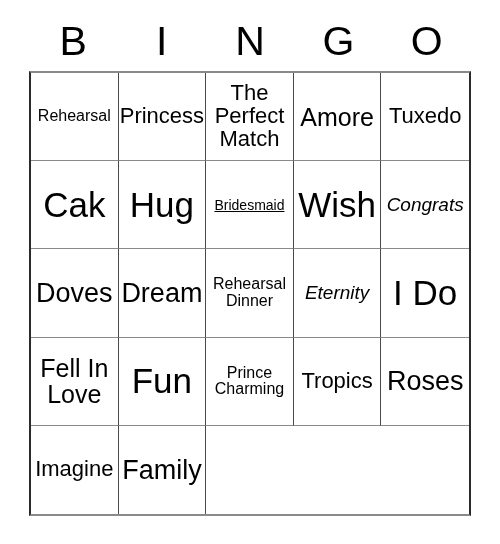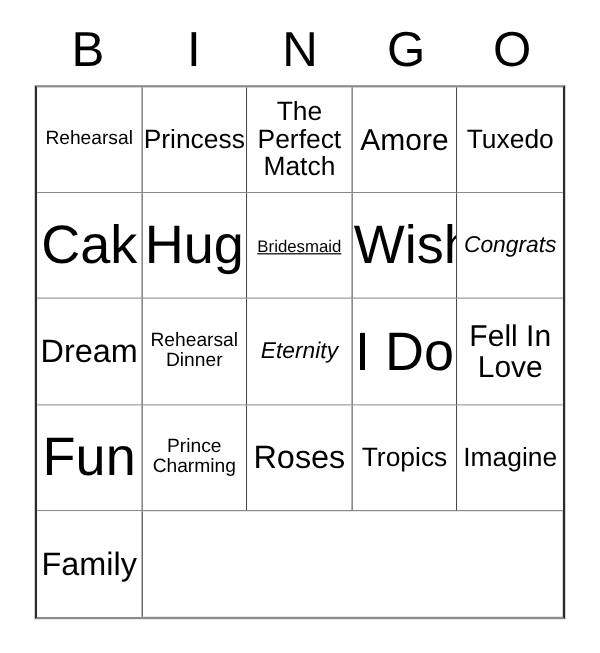--- a/index.html
+++ b/index.html
@@ -88,21 +88,21 @@
   }
 
   
   .sz-xs   { font-size: 14px; text-decoration: underline; }
   .sz-s    { font-size: 16px; }
   .sz-m    { font-size: 19px; font-style: italic; }
   .sz-ml   { font-size: 22px; }
   .sz-l    { font-size: 25px; }
   .sz-xl   { font-size: 27px; }
   .sz-xxl  { font-size: 32px; }
-  .sz-xxxl { font-size: 45px; }
+  .sz-xxxl { font-size: 35px; }
 </style>
 </head>
 <body>
 
 <div id="bingo-card">
 
   <div id="bingo-header">
     <span class="header-letter">B</span>
     <span class="header-letter">I</span>
     <span class="header-letter">N</span>
@@ -138,20 +138,23 @@
       <div class="bingo-cell">
         <span class="cell-text sz-xs">Bridesmaid</span>
       </div>
       <div class="bingo-cell">
         <span class="cell-text sz-xxxl">Wish</span>
       </div>
       <div class="bingo-cell">
         <span class="cell-text sz-m">Congrats</span>
       </div>
       <div class="bingo-cell">
+        <span class="cell-text sz-xl">Doves</span>
+      </div>
+      <div class="bingo-cell">
         <span class="cell-text sz-xl">Dream</span>
       </div>
       <div class="bingo-cell">
         <span class="cell-text sz-s">Rehearsal
 Dinner</span>
       </div>
       <div class="bingo-cell">
         <span class="cell-text sz-m">Eternity</span>
       </div>
       <div class="bingo-cell">
@@ -162,24 +165,24 @@
 Love</span>
       </div>
       <div class="bingo-cell">
         <span class="cell-text sz-xxxl">Fun</span>
       </div>
       <div class="bingo-cell">
         <span class="cell-text sz-s">Prince
 Charming</span>
       </div>
       <div class="bingo-cell">
-        <span class="cell-text sz-xl">Roses</span>
+        <span class="cell-text sz-ml">Tropics</span>
       </div>
       <div class="bingo-cell">
-        <span class="cell-text sz-ml">Tropics</span>
+        <span class="cell-text sz-xl">Roses</span>
       </div>
       <div class="bingo-cell">
         <span class="cell-text sz-ml">Imagine</span>
       </div>
       <div class="bingo-cell">
         <span class="cell-text sz-xl">Family</span>
       </div>
     </div>
 
 </div>

